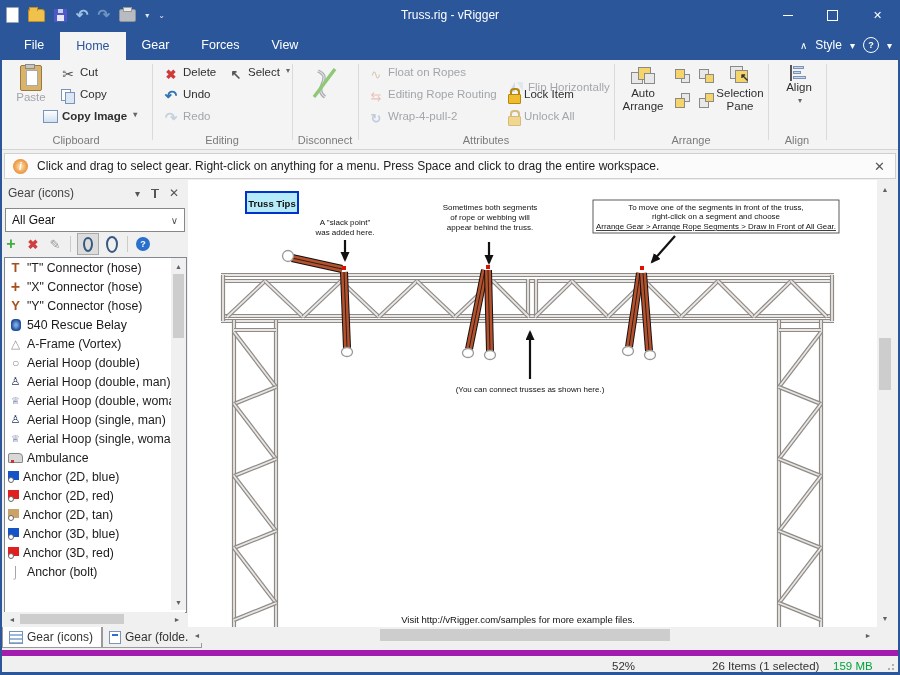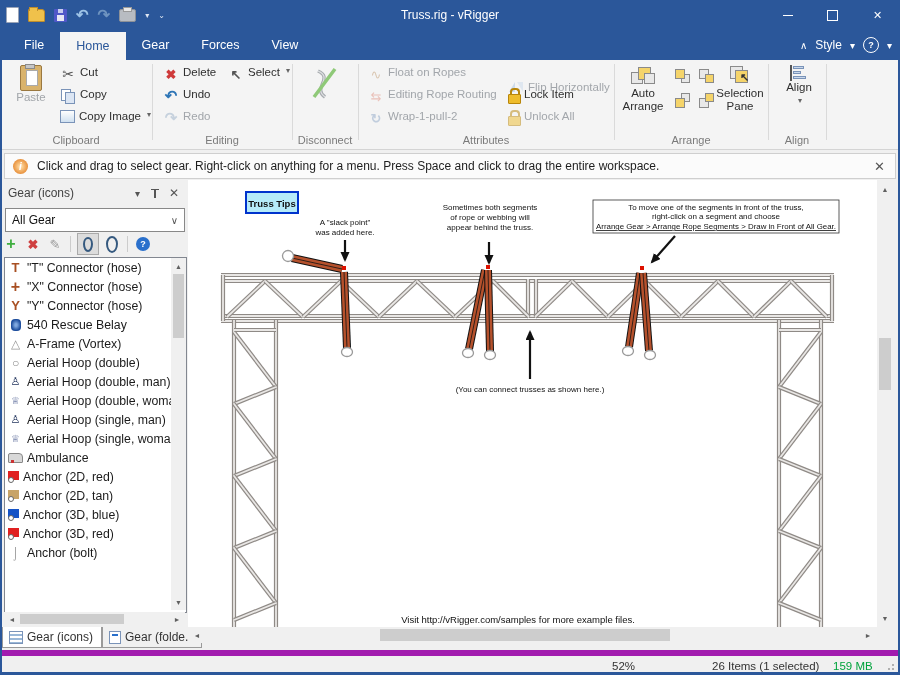--- a/index.html
+++ b/index.html
@@ -195,21 +195,21 @@
       <span>Paste</span>
     </div>
     <div class="rbtn" style="left:60px;top:6px;">
         <span class="ric ic-cut"></span>
         <span>Cut</span>
       </div>
     <div class="rbtn" style="left:60px;top:28px;">
         <span class="ric ic-copy"></span>
         <span>Copy</span>
       </div>
-    <div class="rbtn" style="left:60px;top:50px;">
+    <div class="rbtn" style="left:43px;top:50px;font-weight:bold;">
         <span class="ric ic-copyimg"></span>
         <span>Copy Image</span>
         <span class="caret">▾</span>
       </div>
     <div class="glabel" style="left:0;width:152px;">Clipboard</div>
     <div class="gsep" style="left:152px;"></div>
 
     <div class="rbtn" style="left:163px;top:6px;">
         <span class="ric ic-delete"></span>
         <span>Delete</span>
@@ -243,21 +243,21 @@
     <div class="rbtn dis" style="left:368px;top:6px;">
         <span class="ric ic-float"></span>
         <span>Float on Ropes</span>
       </div>
     <div class="rbtn dis" style="left:368px;top:28px;">
         <span class="ric ic-reverse"></span>
         <span>Editing Rope Routing</span>
       </div>
     <div class="rbtn dis" style="left:368px;top:50px;">
         <span class="ric ic-wrap"></span>
-        <span>Wrap-1-pull-2</span>
+        <span>Wrap-4-pull-2</span>
       </div>
     <div class="rbtn dis" style="left:508px;top:6px;margin-top:15px;">
         <span class="ric ic-flip"></span>
         <span>Flip Horizontally</span>
       </div>
     <div class="rbtn" style="left:508px;top:28px;">
         <span class="ric ic-lock"></span>
         <span>Lock Item</span>
       </div>
     <div class="rbtn dis" style="left:508px;top:50px;">
@@ -395,20 +395,24 @@
             <span class="gi gi-man"></span>
             <span>Aerial Hoop (single, man)</span>
           </div>
           <div class="grow">
             <span class="gi gi-woman"></span>
             <span>Aerial Hoop (single, womar</span>
           </div>
           <div class="grow">
             <span class="gi gi-ambulance"></span>
             <span>Ambulance</span>
+          </div>
+          <div class="grow">
+            <span class="gi gi-anchor-blue anchor"></span>
+            <span>Anchor (2D, blue)</span>
           </div>
           <div class="grow">
             <span class="gi gi-anchor-red anchor"></span>
             <span>Anchor (2D, red)</span>
           </div>
           <div class="grow">
             <span class="gi gi-anchor-tan anchor"></span>
             <span>Anchor (2D, tan)</span>
           </div>
           <div class="grow">

